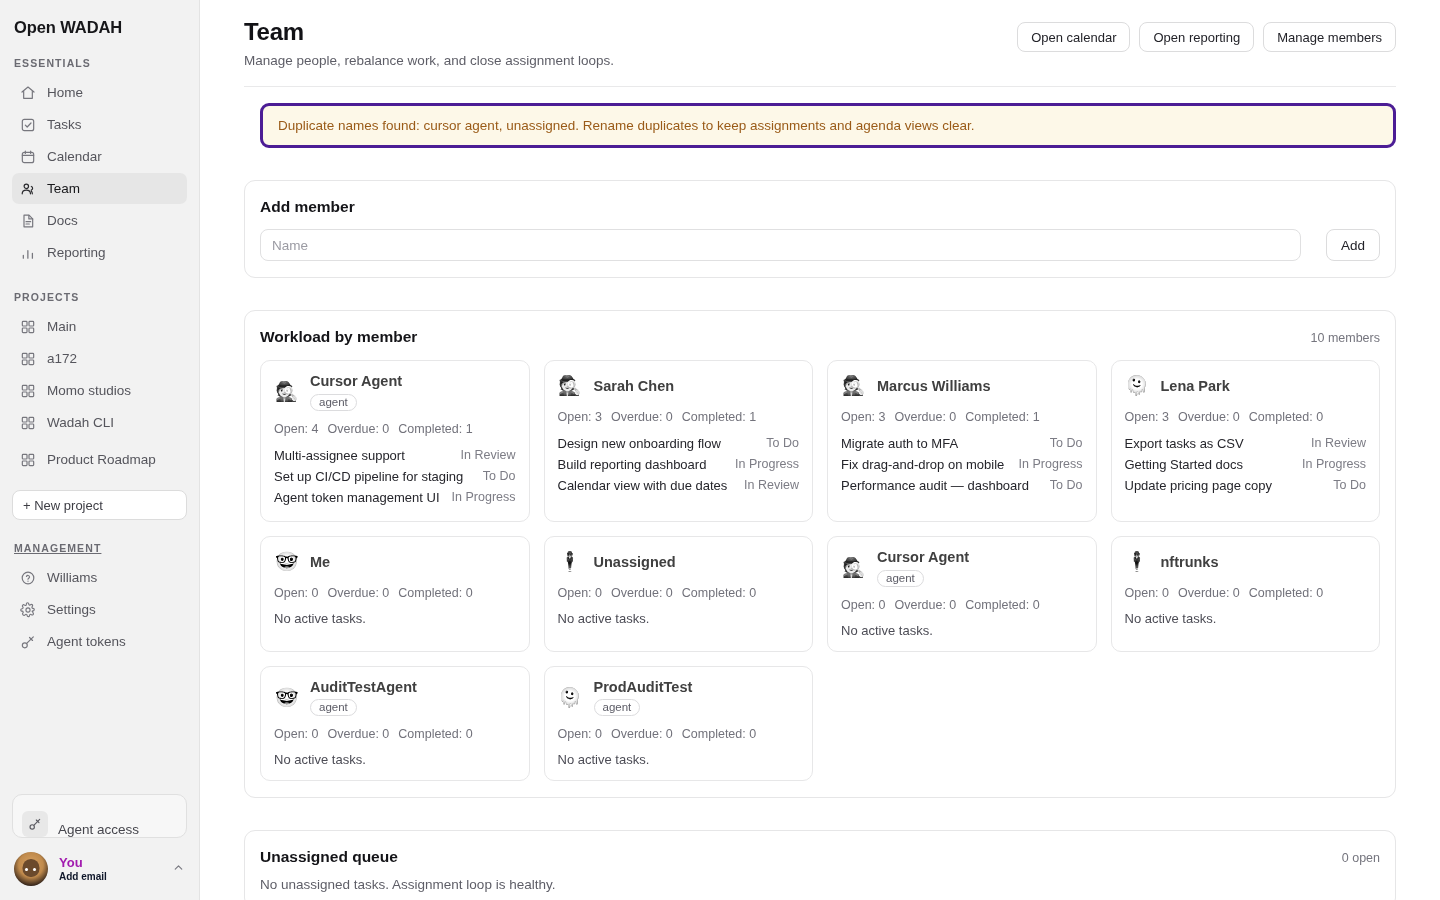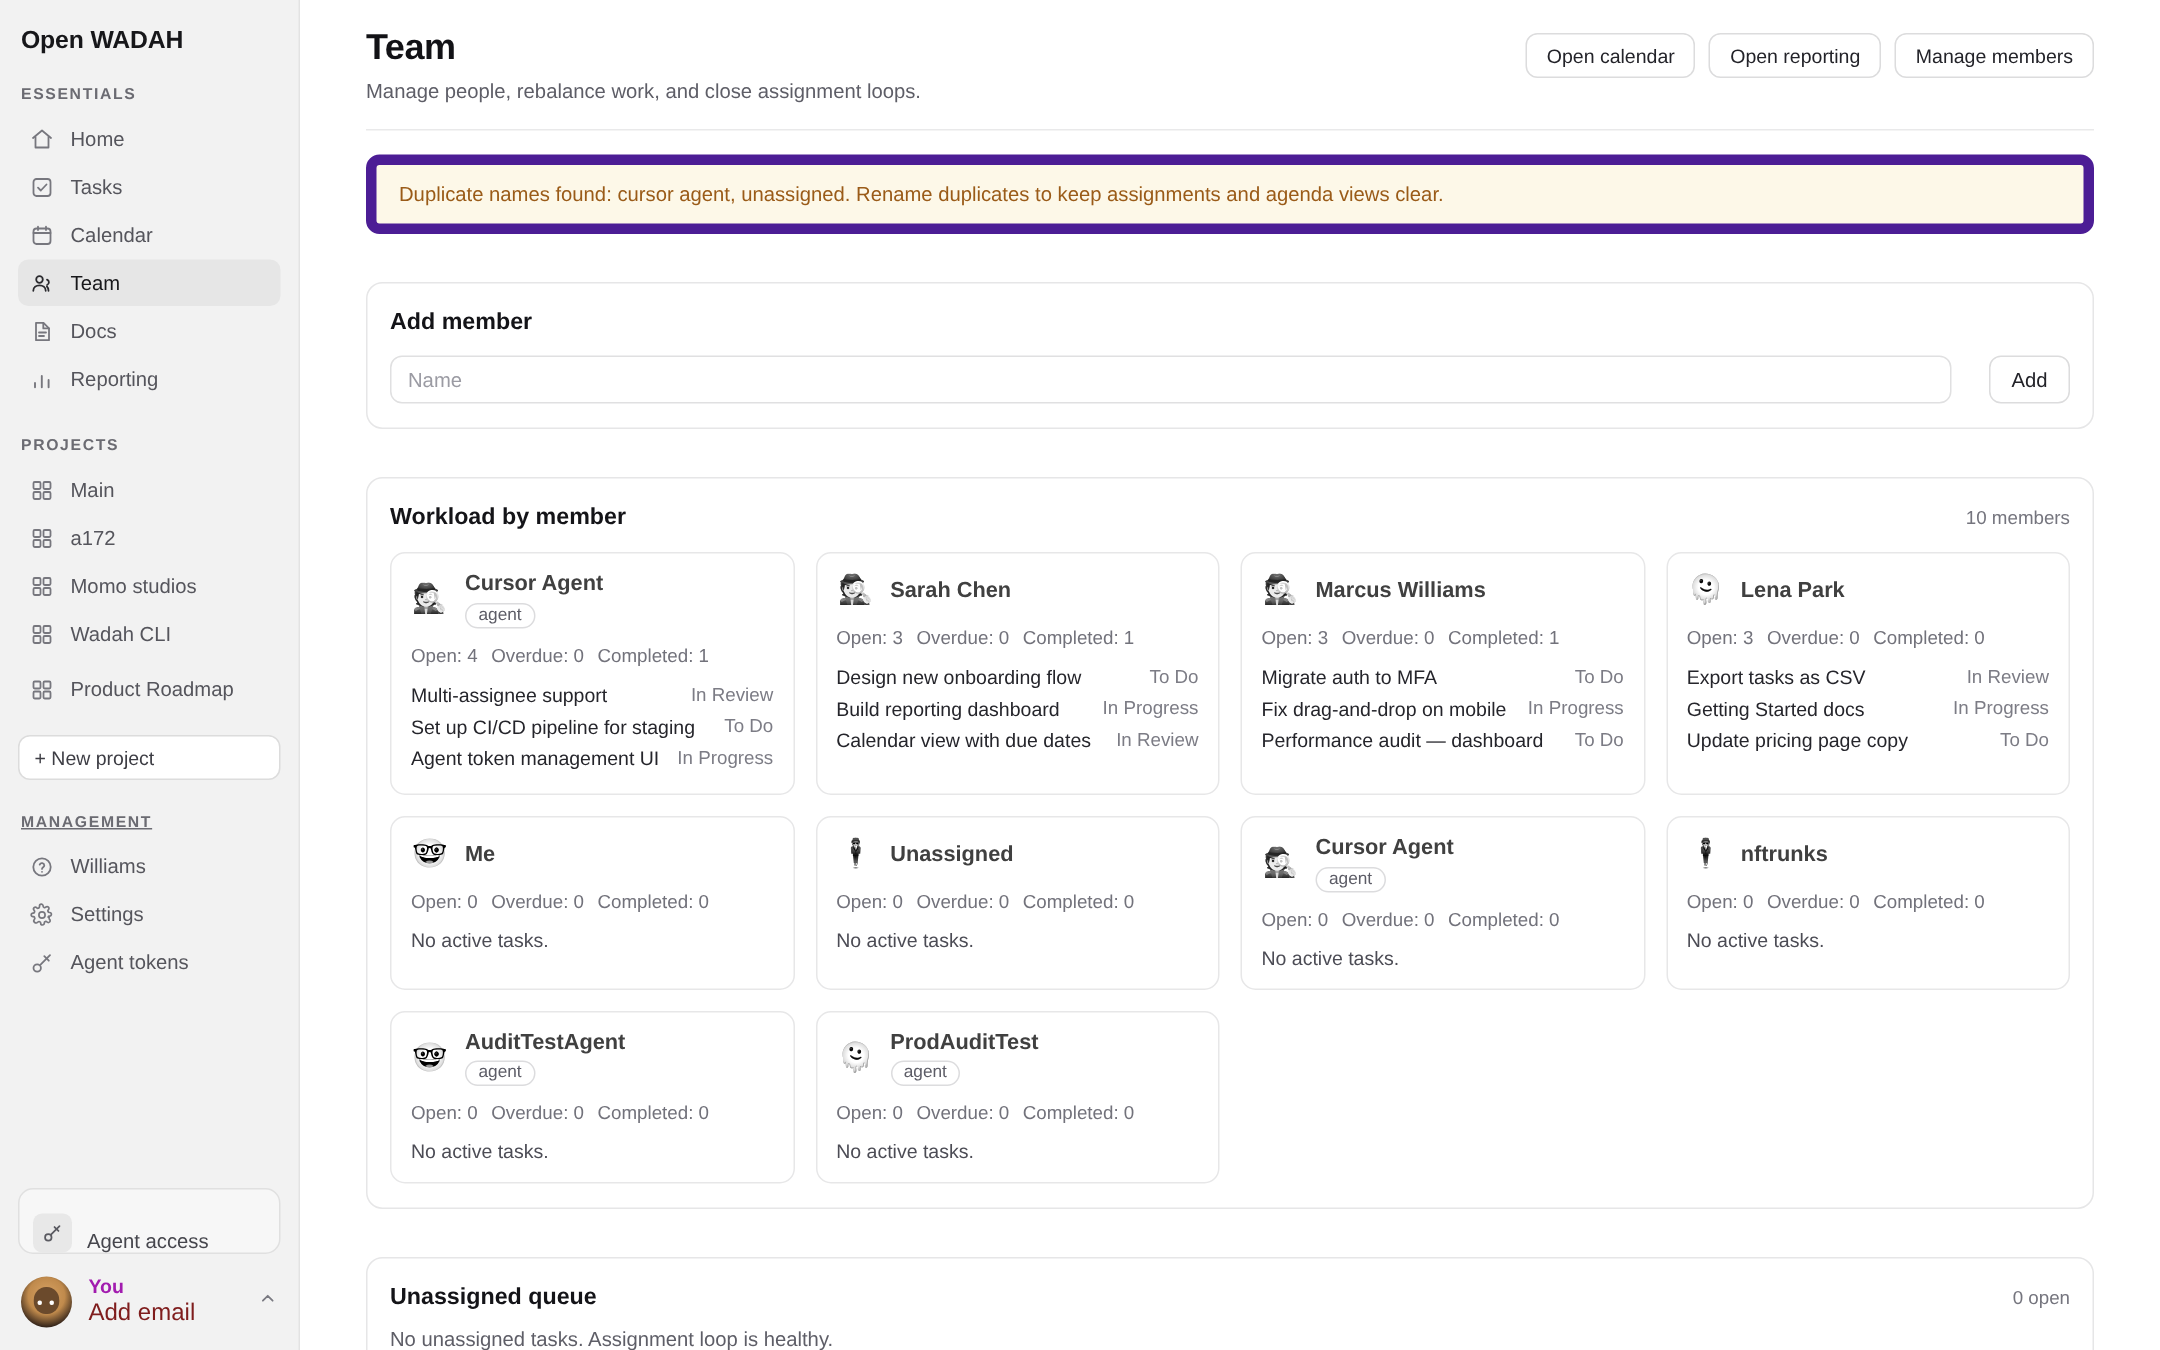--- a/index.html
+++ b/index.html
@@ -78,41 +78,41 @@
   .avatar-lg .face {
     position: absolute; left: 50%; top: 46%; transform: translate(-50%,-50%);
     width: 17px; height: 18px; border-radius: 48% 48% 46% 46%;
     background: #6b4a2c;
   }
   .avatar-lg .eye { position: absolute; top: 47%; width: 3px; height: 3.4px; border-radius: 50%; background: #fff; }
   .avatar-lg .eye.l { left: 11px; }
   .avatar-lg .eye.r { left: 19px; }
   .user-meta { flex: 1 1 auto; line-height: 1.25; }
   .user-name { font-size: 13px; font-weight: bold; color: #a21caf; }
-  .user-sub { font-size: 16px; color: #7f1d1d; }
+  .user-sub { font-size: 10px; color: #0f172a; font-weight: bold; }
   .chev { color: #7a7a82; }
 
   
   .main { flex: 1 1 auto; height: 900px; overflow: hidden; background: #fff; padding: 18px 44px 0 44px; }
 
   .page-head { display: flex; align-items: flex-start; justify-content: space-between; }
   .page-title { font-size: 24px; font-weight: bold; color: #121216; letter-spacing: -0.3px; }
   .page-sub { font-size: 13.5px; color: #5e5e67; margin-top: 7px; }
   .head-actions { display: flex; gap: 9px; padding-top: 4px; }
   .btn {
     height: 30px; padding: 0 13px; border: 1px solid #dcdcdd; border-radius: 8px;
     background: #fff; font-size: 13px; color: #232329; cursor: pointer;
     font-family: "Liberation Sans", sans-serif; white-space: nowrap;
   }
 
   .divider { height: 1px; background: #e9e9ea; margin: 18px 0 16px 0; }
 
   .alert {
-    border: 7px solid #4c1d95; background: #fdf8e8; border-radius: 9px;
-    padding: 12px 15px; font-size: 13.5px; color: #9a5b18;
+    border: 3px solid #4c1d95; background: #fdf8e8; border-radius: 9px;
+    padding: 12px 15px; font-size: 13.5px; color: #9a5b18; margin-left: 16px;
   }
 
   .card {
     border: 1px solid #e6e6e7; border-radius: 11px; background: #fff;
     margin-top: 32px; padding: 17px 15px 16px 15px;
   }
   .card-head { display: flex; align-items: baseline; justify-content: space-between; }
   .card-title { font-size: 15.5px; font-weight: bold; color: #141418; }
   .card-meta { font-size: 12.5px; color: #75757e; }
 

